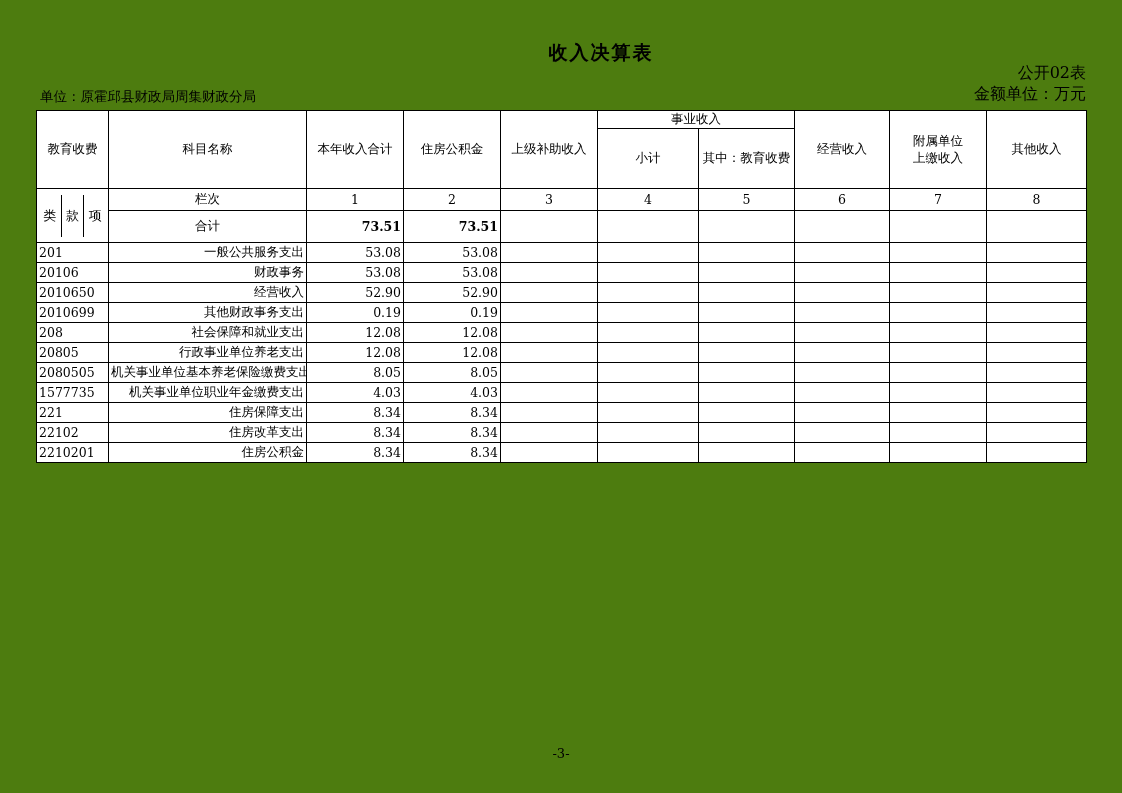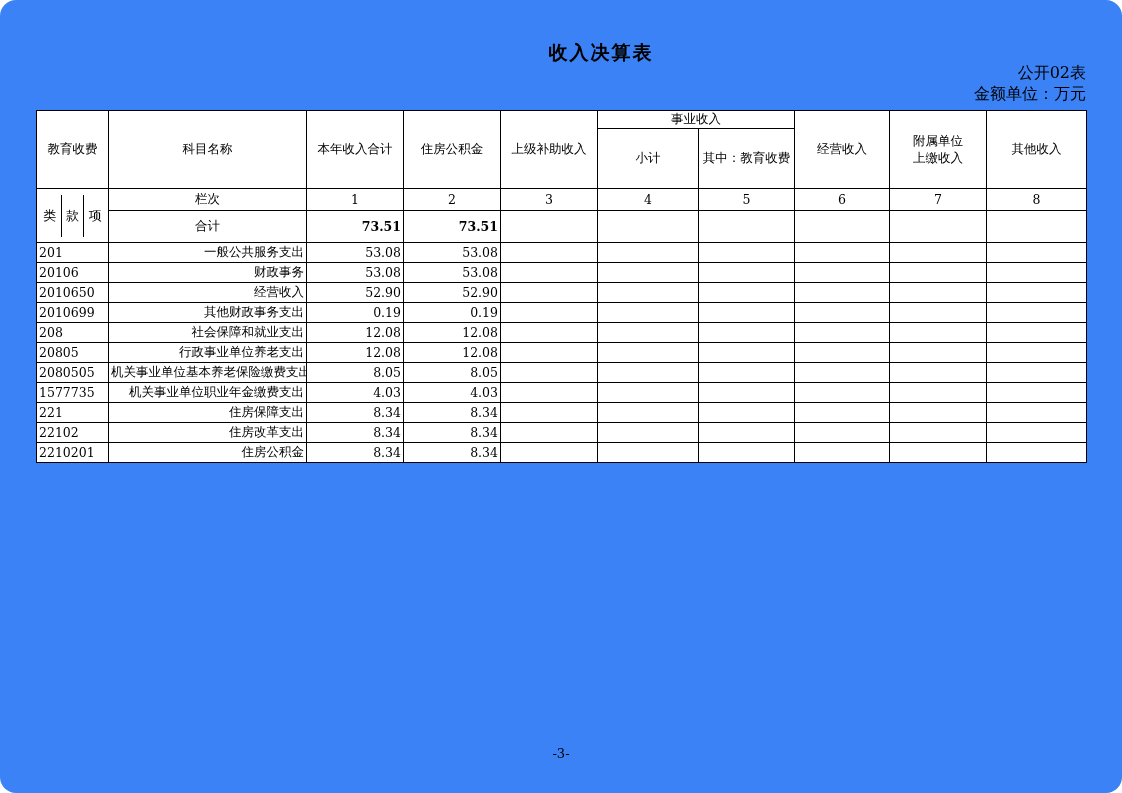--- a/index.html
+++ b/index.html
@@ -6,23 +6,22 @@
     margin: 0;
     padding: 0;
     background: #ffffff;
     font-family: "DejaVu Serif", "Liberation Serif", serif;
     color: #000000;
   }
   .page {
     position: relative;
     width: 1122px;
     height: 793px;
-    background: #3b82f6;
+    background: #4d7c0f;
     overflow: hidden;
-    border-radius: 16px;
   }
   .doc-title {
     position: absolute;
     top: 40px;
     left: 40px;
     width: 1122px;
     text-align: center;
     font-family: "DejaVu Sans", "Liberation Sans", sans-serif;
     font-size: 19px;
     font-weight: bold;
@@ -108,20 +107,21 @@
 
 <div class="page">
 
   <div class="doc-title">收入决算表</div>
 
   <div class="meta-right">
     <div>公开02表</div>
     <div>金额单位：万元</div>
   </div>
 
+  <div class="org-line">单位：原霍邱县财政局周集财政分局</div>
 
   <table class="main">
     <colgroup>
       <col style="width:72px">
       <col style="width:198px">
       <col style="width:97px">
       <col style="width:97px">
       <col style="width:97px">
       <col style="width:101px">
       <col style="width:96px">

